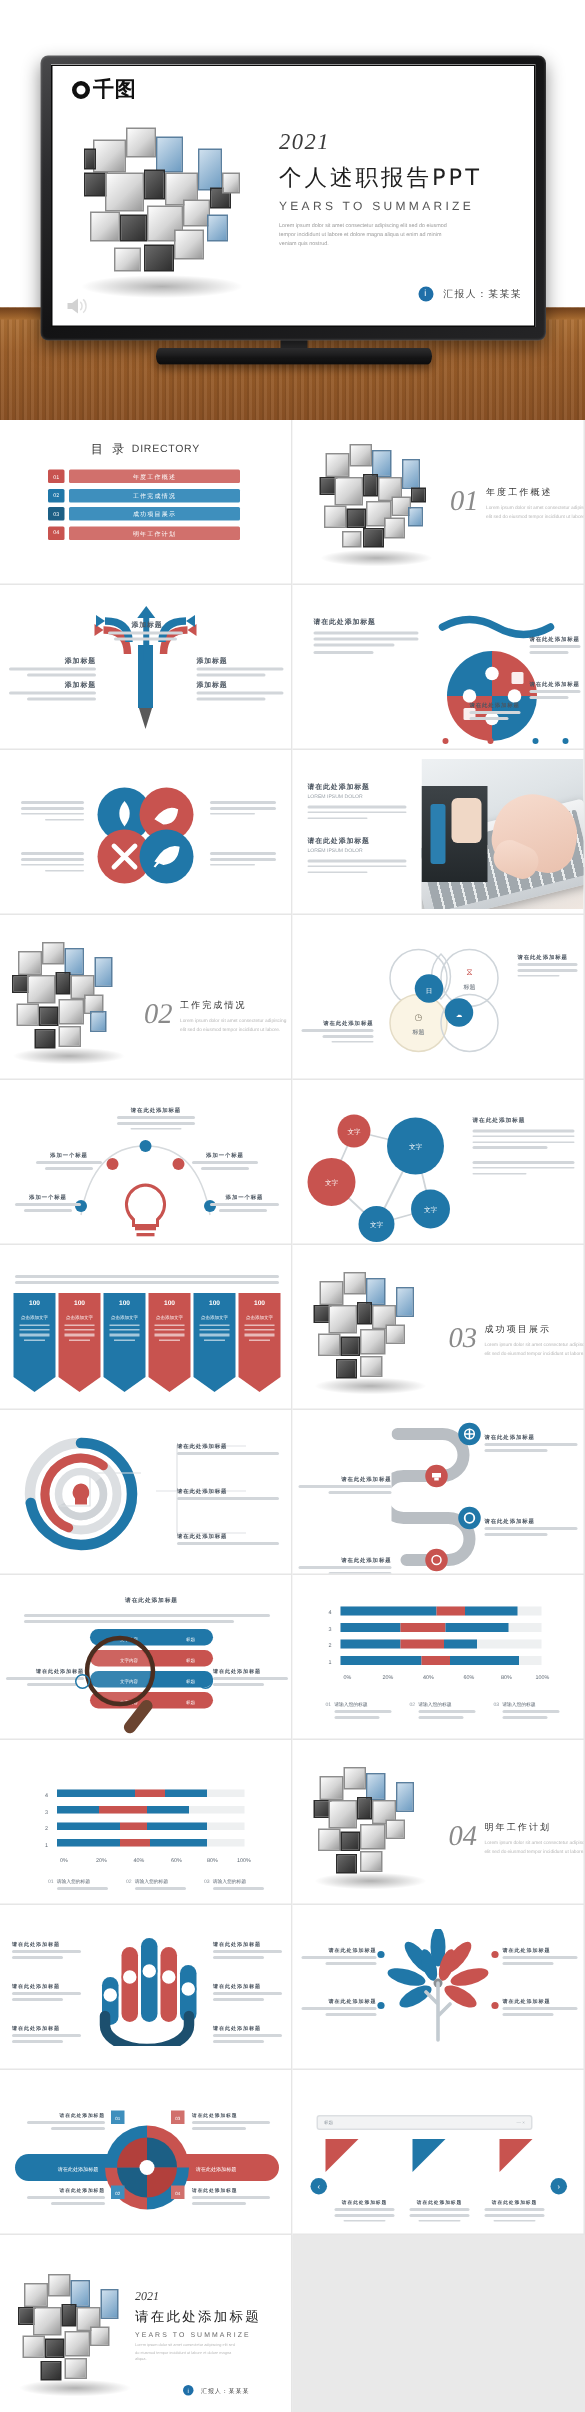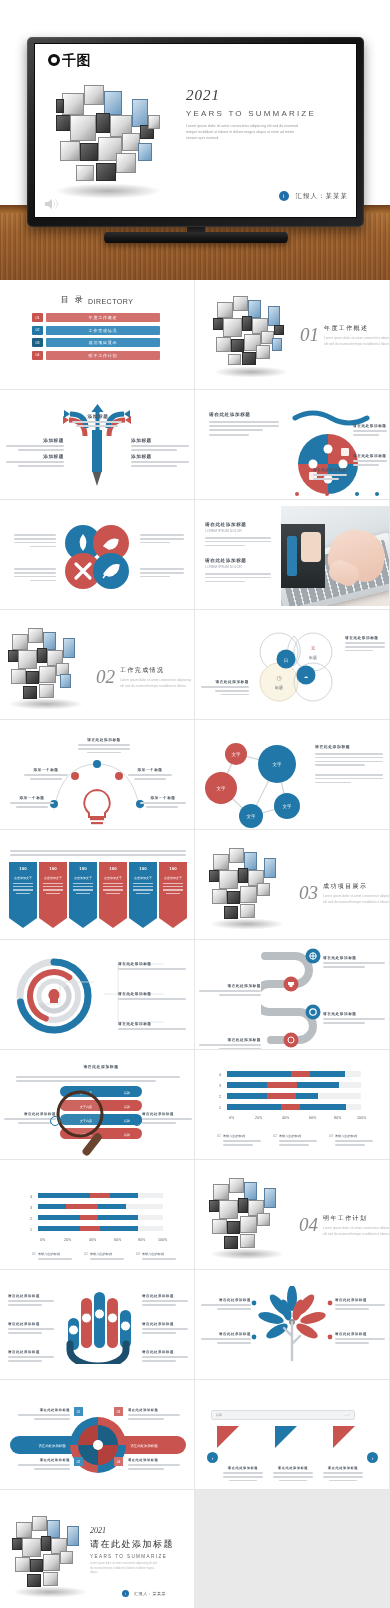--- a/index.html
+++ b/index.html
@@ -139,20 +139,21 @@
           <div class="blk dk" style="left:40px;top:82px;width:20px;height:18px"></div>
           <div class="blk" style="left:60px;top:72px;width:20px;height:20px"></div>
           <div class="blk bl" style="left:82px;top:62px;width:14px;height:18px"></div>
           <div class="blk dk" style="left:0px;top:18px;width:8px;height:14px"></div>
           <div class="blk" style="left:92px;top:34px;width:12px;height:14px"></div>
         </div>
         <div class="cube-shadow"></div>
 
         <div class="t-right">
           <div class="t-year">2021</div>
+          <div class="t-main">个人述职报告PPT</div>
           <div class="t-sub">YEARS TO SUMMARIZE</div>
           <div class="t-para">Lorem ipsum dolor sit amet consectetur adipiscing elit sed do eiusmod tempor incididunt ut labore et dolore magna aliqua ut enim ad minim veniam quis nostrud.</div>
           <div class="t-foot">
             <span class="t-dot">i</span>
             <span class="t-who">汇报人：某某某</span>
           </div>
         </div>
 
         <svg class="spk" viewBox="0 0 16 12">
           <path d="M1 4h3l4-3v10l-4-3H1z" fill="#aeaeae"></path>
@@ -161,21 +162,21 @@
 
       </div>
     </div>
   </div>
 </div>
 
 <div class="grid">
 
   <div class="row">
     <div class="slide">
-      <div style="position:absolute;left:50%;top:14px;transform:translateX(-50%);display:flex;align-items:flex-end;gap:3px">
+      <div style="position:absolute;left:50%;top:14px;transform:translateX(-50%);display:flex;align-items:center;gap:3px">
         <span style="font-size:8px;color:#333;letter-spacing:2px">目 录</span>
         <span style="font-size:7px;color:#444;letter-spacing:.5px">DIRECTORY</span>
       </div>
       <div style="position:absolute;left:32px;top:33px;width:128px">
         <div style="display:flex;gap:3px;margin-bottom:3.5px">
           <span style="width:11px;height:9px;background:#c8534f;color:#fff;font-size:3.6px;display:flex;align-items:center;justify-content:center;border-radius:1px">01</span>
           <span style="flex:1;height:9px;background:#d1706c;color:#fff;font-size:4px;display:flex;align-items:center;justify-content:center;border-radius:1px;letter-spacing:.8px">年度工作概述</span>
         </div>
         <div style="display:flex;gap:3px;margin-bottom:3.5px">
           <span style="width:11px;height:9px;background:#2077a8;color:#fff;font-size:3.6px;display:flex;align-items:center;justify-content:center;border-radius:1px">02</span>

